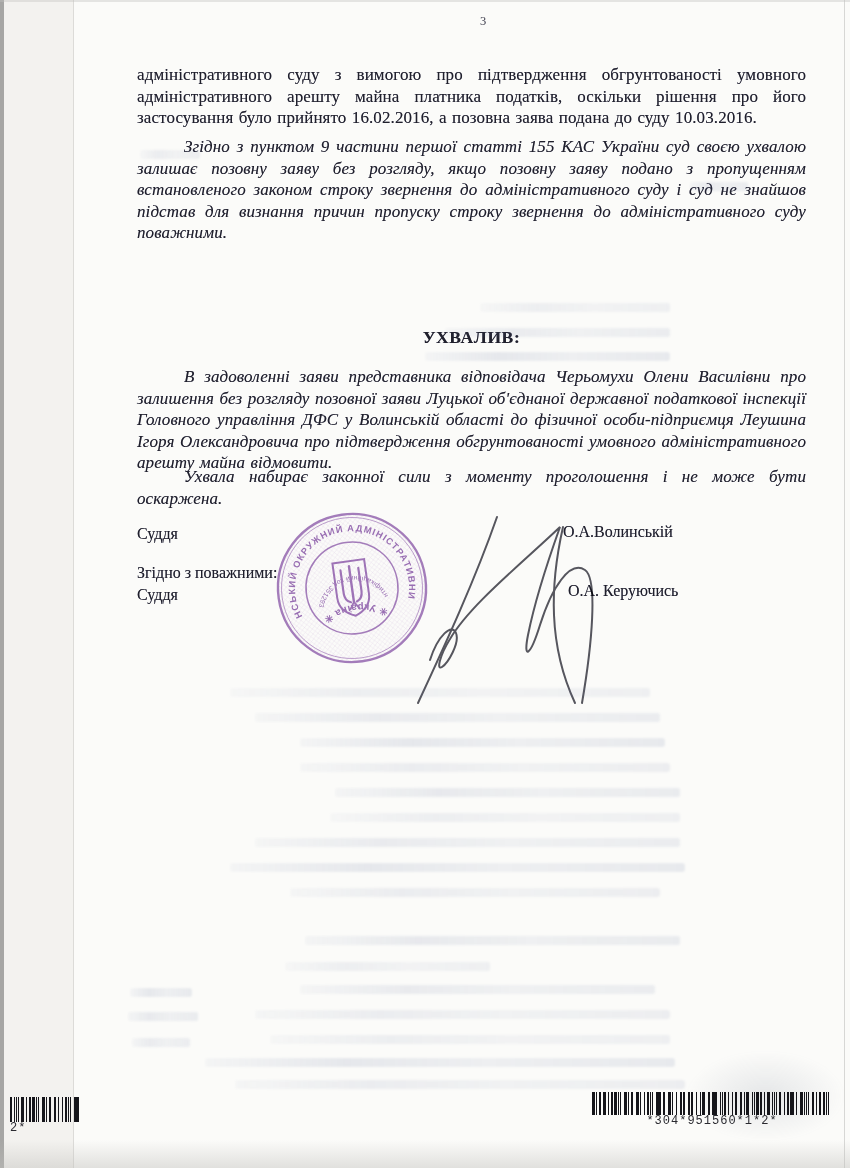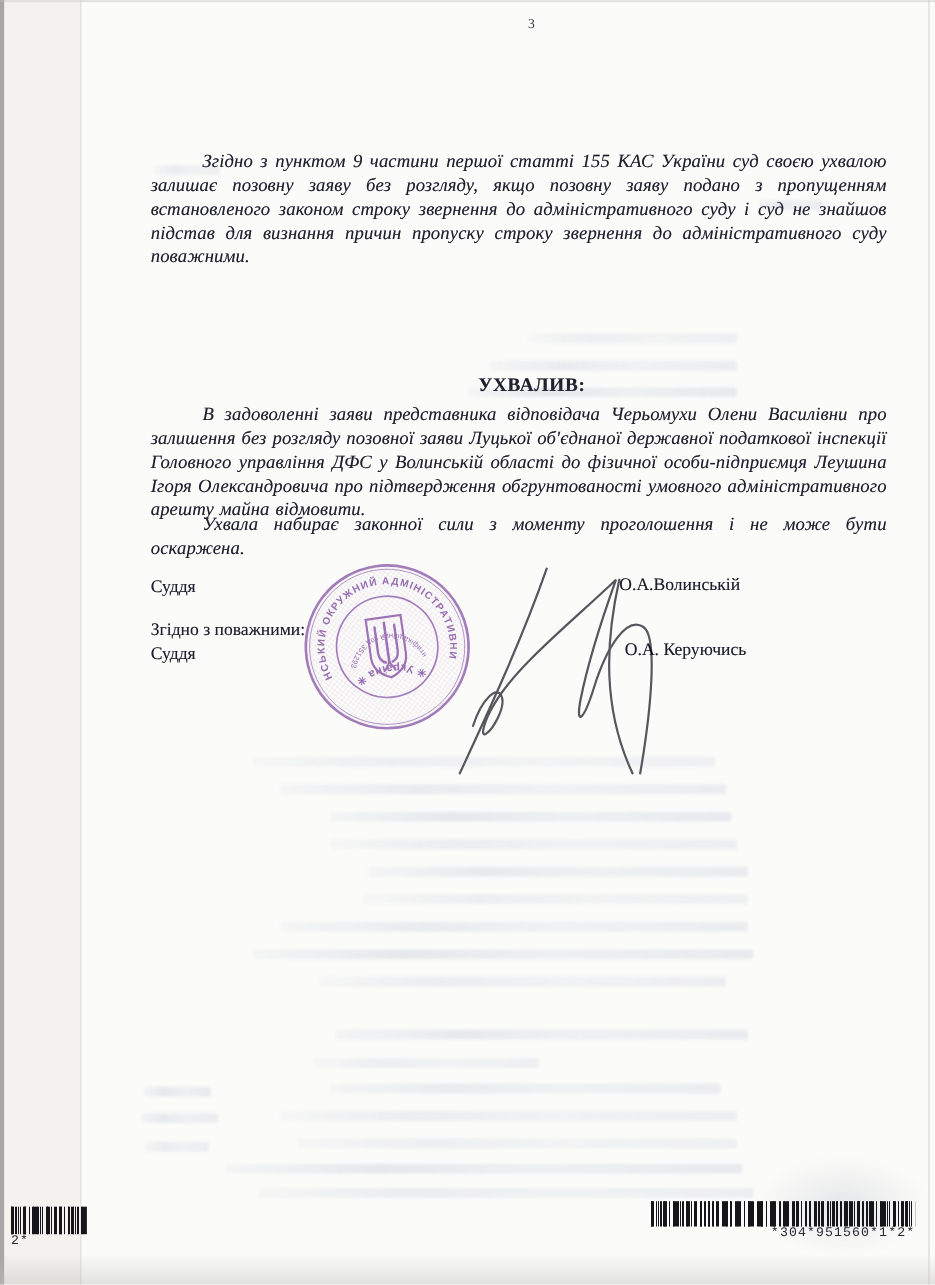--- a/index.html
+++ b/index.html
@@ -21,21 +21,21 @@
   .pageno{position:absolute;left:480px;top:14px;font-size:12.5px;color:#3c3c4c;}
 
   .para{
     position:absolute;left:137px;width:669px;margin:0;
     font-size:17px;line-height:21.5px;text-align:justify;
     word-spacing:.06em;letter-spacing:.1px;
     text-shadow:0 0 .4px rgba(25,25,70,.45);
   }
   .indent{text-indent:47px;font-style:italic;}
   .ruling-heading{
-    position:absolute;left:137px;top:327px;width:669px;margin:12px;
+    position:absolute;left:137px;top:327px;width:669px;margin:0;
     font-size:17.5px;font-weight:bold;text-align:center;letter-spacing:.6px;
     text-shadow:0 0 .4px rgba(25,25,70,.5);
   }
   .sig{position:absolute;font-size:16px;line-height:21px;text-shadow:0 0 .4px rgba(25,25,70,.45);}
 
   
   .ghost{position:absolute;height:9px;border-radius:2px;filter:blur(1.3px);
     background:linear-gradient(90deg,rgba(98,112,155,.05),rgba(98,112,155,.14) 30%,rgba(98,112,155,.09) 60%,rgba(98,112,155,.13));}
   .smudge{position:absolute;left:688px;top:1052px;width:155px;height:88px;filter:blur(2px);
     background:radial-gradient(ellipse at center,rgba(118,128,150,.16),rgba(118,128,150,0) 72%);}
@@ -47,37 +47,38 @@
   
   .barcode{position:absolute;
     background-image:
       repeating-linear-gradient(90deg,#15151a 0 1.5px,transparent 1.5px 4px),
       repeating-linear-gradient(90deg,#15151a 0 1px,transparent 1px 6.5px),
       repeating-linear-gradient(90deg,#15151a 0 2.5px,transparent 2.5px 11px);}
   .barcode-main{left:592px;top:1092px;width:240px;height:23px;}
   .barcode-left{left:10px;top:1097px;width:69px;height:25px;}
   .bc-caption{position:absolute;font-family:"Liberation Mono","DejaVu Sans Mono",monospace;
     font-size:12px;color:#2a2a30;letter-spacing:1px;}
-  .bc-caption-main{left:592px;top:1114px;width:240px;text-align:right;}
+  .bc-caption-main{left:592px;top:1114px;width:240px;text-align:center;}
   .bc-caption-left{left:10px;top:1121px;}
 </style>
 </head>
 <body>
 
 <div id="scan">
 
   <div class="edge-left-dark"></div>
   <div class="edge-left-band"></div>
   <div class="edge-left-line"></div>
   <div class="edge-right-line"></div>
   <div class="edge-top"></div>
   <div class="edge-bottom"></div>
 
   <div class="pageno">3</div>
 
+  <p class="para" style="top:64px">адміністративного суду з вимогою про підтвердження обгрунтованості умовного адміністративного арешту майна платника податків, оскільки рішення про його застосування було прийнято 16.02.2016, а позовна заява подана до суду 10.03.2016.</p>
   <p class="para indent" style="top:136px">Згідно з пунктом 9 частини першої статті 155 КАС України суд своєю ухвалою залишає позовну заяву без розгляду, якщо позовну заяву подано з пропущенням встановленого законом строку звернення до адміністративного суду і суд не знайшов підстав для визнання причин пропуску строку звернення до адміністративного суду поважними.</p>
 
   <h2 class="ruling-heading">УХВАЛИВ:</h2>
 
   <p class="para indent" style="top:466px">Ухвала набирає законної сили з моменту проголошення і не може бути оскаржена.</p>
   <p class="para indent" style="top:366px">В задоволенні заяви представника відповідача Черьомухи Олени Василівни про залишення без розгляду позовної заяви Луцької об'єднаної державної податкової інспекції Головного управління ДФС у Волинській області до фізичної особи-підприємця Леушина Ігоря Олександровича про підтвердження обгрунтованості умовного адміністративного арешту майна відмовити.</p>
 
   <span class="sig" style="left:137px;top:523px">Суддя</span>
   <span class="sig" style="left:563px;top:521px">О.А.Волинській</span>
   <span class="sig" style="left:137px;top:562px">Згідно з поважними:</span>

